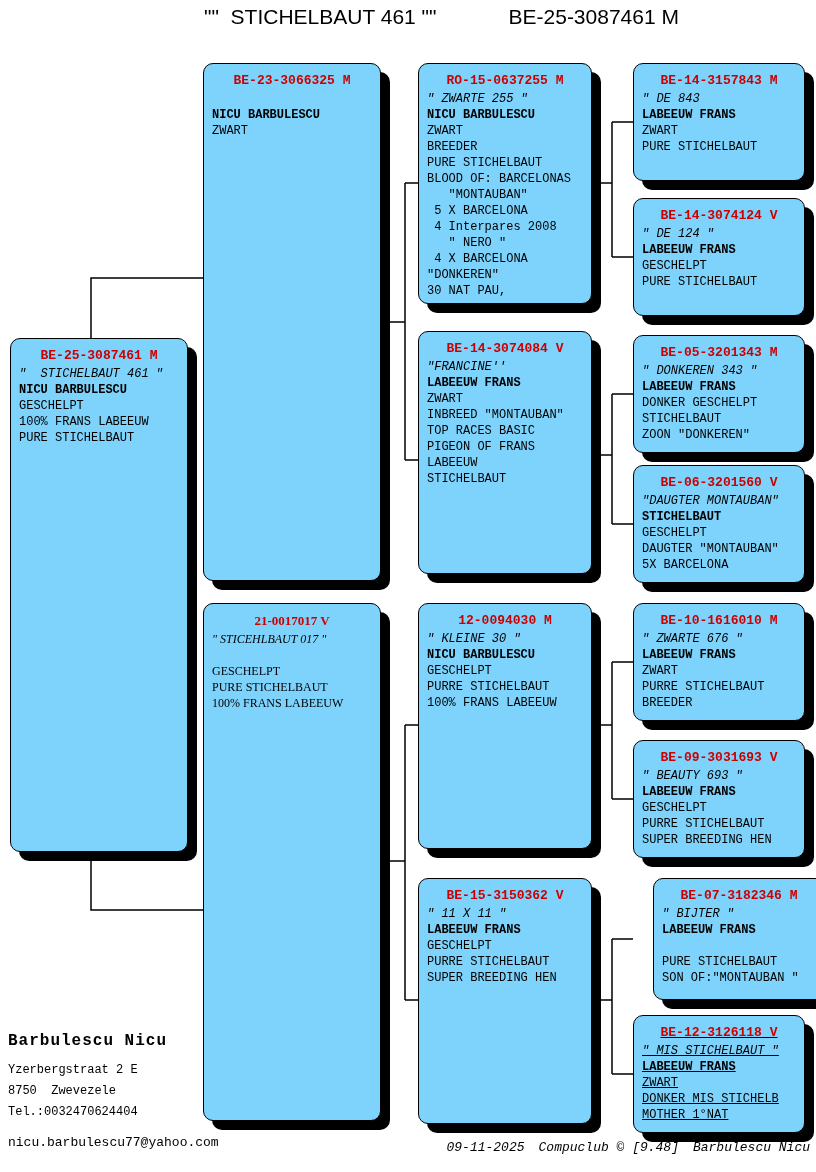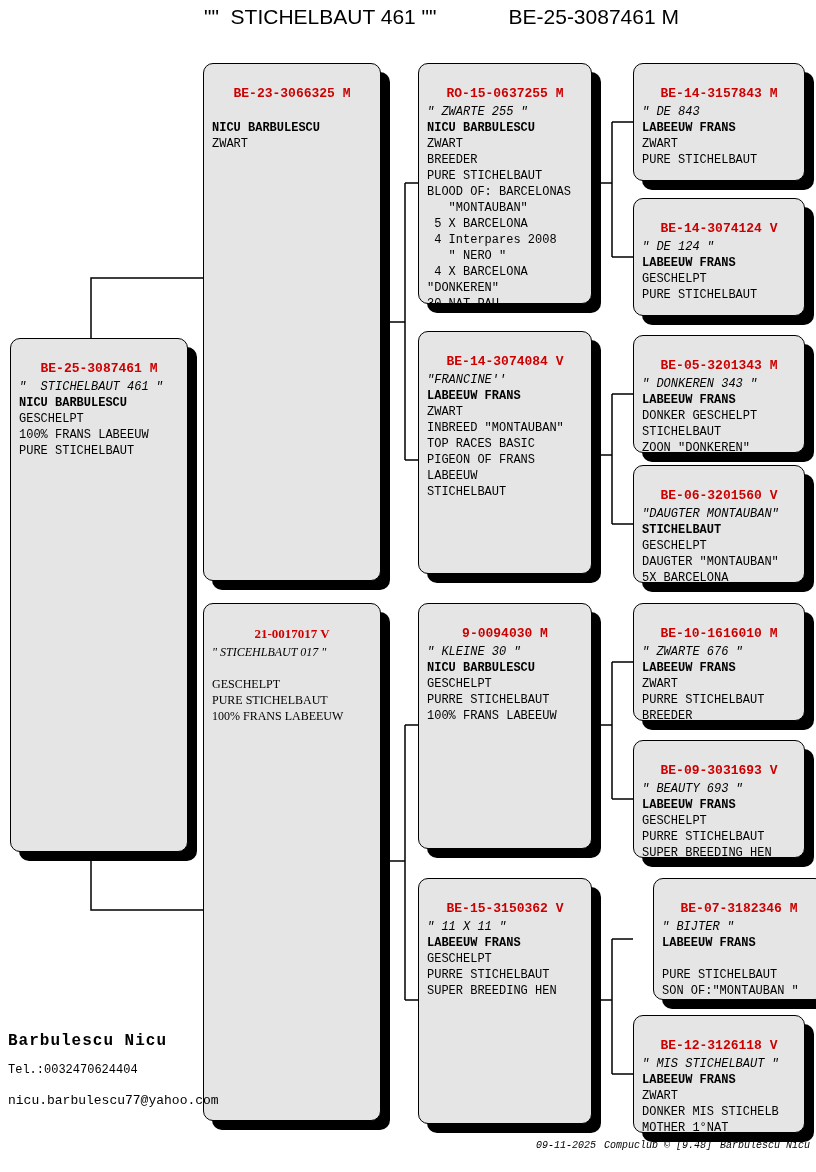--- a/index.html
+++ b/index.html
@@ -12,42 +12,42 @@
 
   .title {
     position:absolute; left:204px; top:5px;
     font-family:"Liberation Sans", sans-serif;
     font-size:21px; color:#000; display:flex; gap:72px; white-space:pre;
   }
 
   #connectors { position:absolute; left:0; top:0; z-index:1; }
 
   .pbox {
-    position:absolute; z-index:2; background:#e5e5e5;
+    position:absolute; z-index:2; background:#7dd3fc;
     border:1.5px solid #000; border-radius:10px;
     box-shadow:9px 9px 0 #000;
-    padding:21px 2px 0 8px;
+    padding:8px 2px 0 8px;
   }
   .ring {
     font-weight:bold; color:var(--ring-color,#c00);
     font-size:13px; line-height:17px; text-align:center;
     white-space:pre; margin-bottom:2px; padding-right:6px;
   }
   .bline { font-size:12px; line-height:16px; min-height:16px; white-space:pre; }
   .bline.italic { font-style:italic; }
   .bline.bold   { font-weight:bold; }
 
   .contact { position:absolute; left:8px; top:1032px; z-index:2; }
   .contact .fname { font-size:16px; font-weight:bold; letter-spacing:1px; margin-bottom:10px; }
   .contact .faddr { font-size:12px; line-height:21px; white-space:pre; }
   .contact .femail { font-size:13px; margin-top:12px; }
 
   .printinfo {
     position:absolute; right:6px; top:1140px; z-index:2;
-    font-size:10px; font-style:italic; display:flex; gap:8px; white-space:pre;
+    font-size:13px; font-style:italic; display:flex; gap:14px; white-space:pre;
   }
 </style>
 </head>
 <body>
 
 <div id="sheet">
 
   <div class="title">
     <span>""  STICHELBAUT 461 ""</span>
     <span>BE-25-3087461 M</span>
@@ -108,21 +108,21 @@
         <div class="bline italic">"FRANCINE''</div>
         <div class="bline bold">LABEEUW FRANS</div>
         <div class="bline ">ZWART</div>
         <div class="bline ">INBREED "MONTAUBAN"</div>
         <div class="bline ">TOP RACES BASIC</div>
         <div class="bline ">PIGEON OF FRANS</div>
         <div class="bline ">LABEEUW</div>
         <div class="bline ">STICHELBAUT</div>
       </div>
       <div class="pbox" style="left: 418px; top: 603px; width: 174px; height: 246px;">
-        <div class="ring">9-0094030 M</div>
+        <div class="ring">12-0094030 M</div>
         <div class="bline italic">" KLEINE 30 "</div>
         <div class="bline bold">NICU BARBULESCU</div>
         <div class="bline ">GESCHELPT</div>
         <div class="bline ">PURRE STICHELBAUT</div>
         <div class="bline ">100% FRANS LABEEUW</div>
       </div>
       <div class="pbox" style="left: 418px; top: 878px; width: 174px; height: 246px;">
         <div class="ring">BE-15-3150362 V</div>
         <div class="bline italic">" 11 X 11 "</div>
         <div class="bline bold">LABEEUW FRANS</div>
@@ -177,32 +177,34 @@
         <div class="bline ">SUPER BREEDING HEN</div>
       </div>
       <div class="pbox" style="left: 633px; top: 878px; width: 172px; height: 122px; margin-left: 20px;">
         <div class="ring">BE-07-3182346 M</div>
         <div class="bline italic">" BIJTER "</div>
         <div class="bline bold">LABEEUW FRANS</div>
         <div class="bline "></div>
         <div class="bline ">PURE STICHELBAUT</div>
         <div class="bline ">SON OF:"MONTAUBAN "</div>
       </div>
-      <div class="pbox" style="left: 633px; top: 1015px; width: 172px; height: 118px;">
+      <div class="pbox" style="left: 633px; top: 1015px; width: 172px; height: 118px; text-decoration: underline;">
         <div class="ring">BE-12-3126118 V</div>
         <div class="bline italic">" MIS STICHELBAUT "</div>
         <div class="bline bold">LABEEUW FRANS</div>
         <div class="bline ">ZWART</div>
         <div class="bline ">DONKER MIS STICHELB</div>
         <div class="bline ">MOTHER 1°NAT</div>
       </div>
     </div>
 
   <div class="contact">
     <div class="fname">Barbulescu Nicu</div>
+    <div class="faddr">Yzerbergstraat 2 E</div>
+    <div class="faddr">8750  Zwevezele</div>
     <div class="faddr">Tel.:0032470624404</div>
     <div class="femail">nicu.barbulescu77@yahoo.com</div>
   </div>
 
   <div class="printinfo">
     <span>09-11-2025</span>
     <span>Compuclub © [9.48]</span>
     <span>Barbulescu Nicu</span>
   </div>
 

